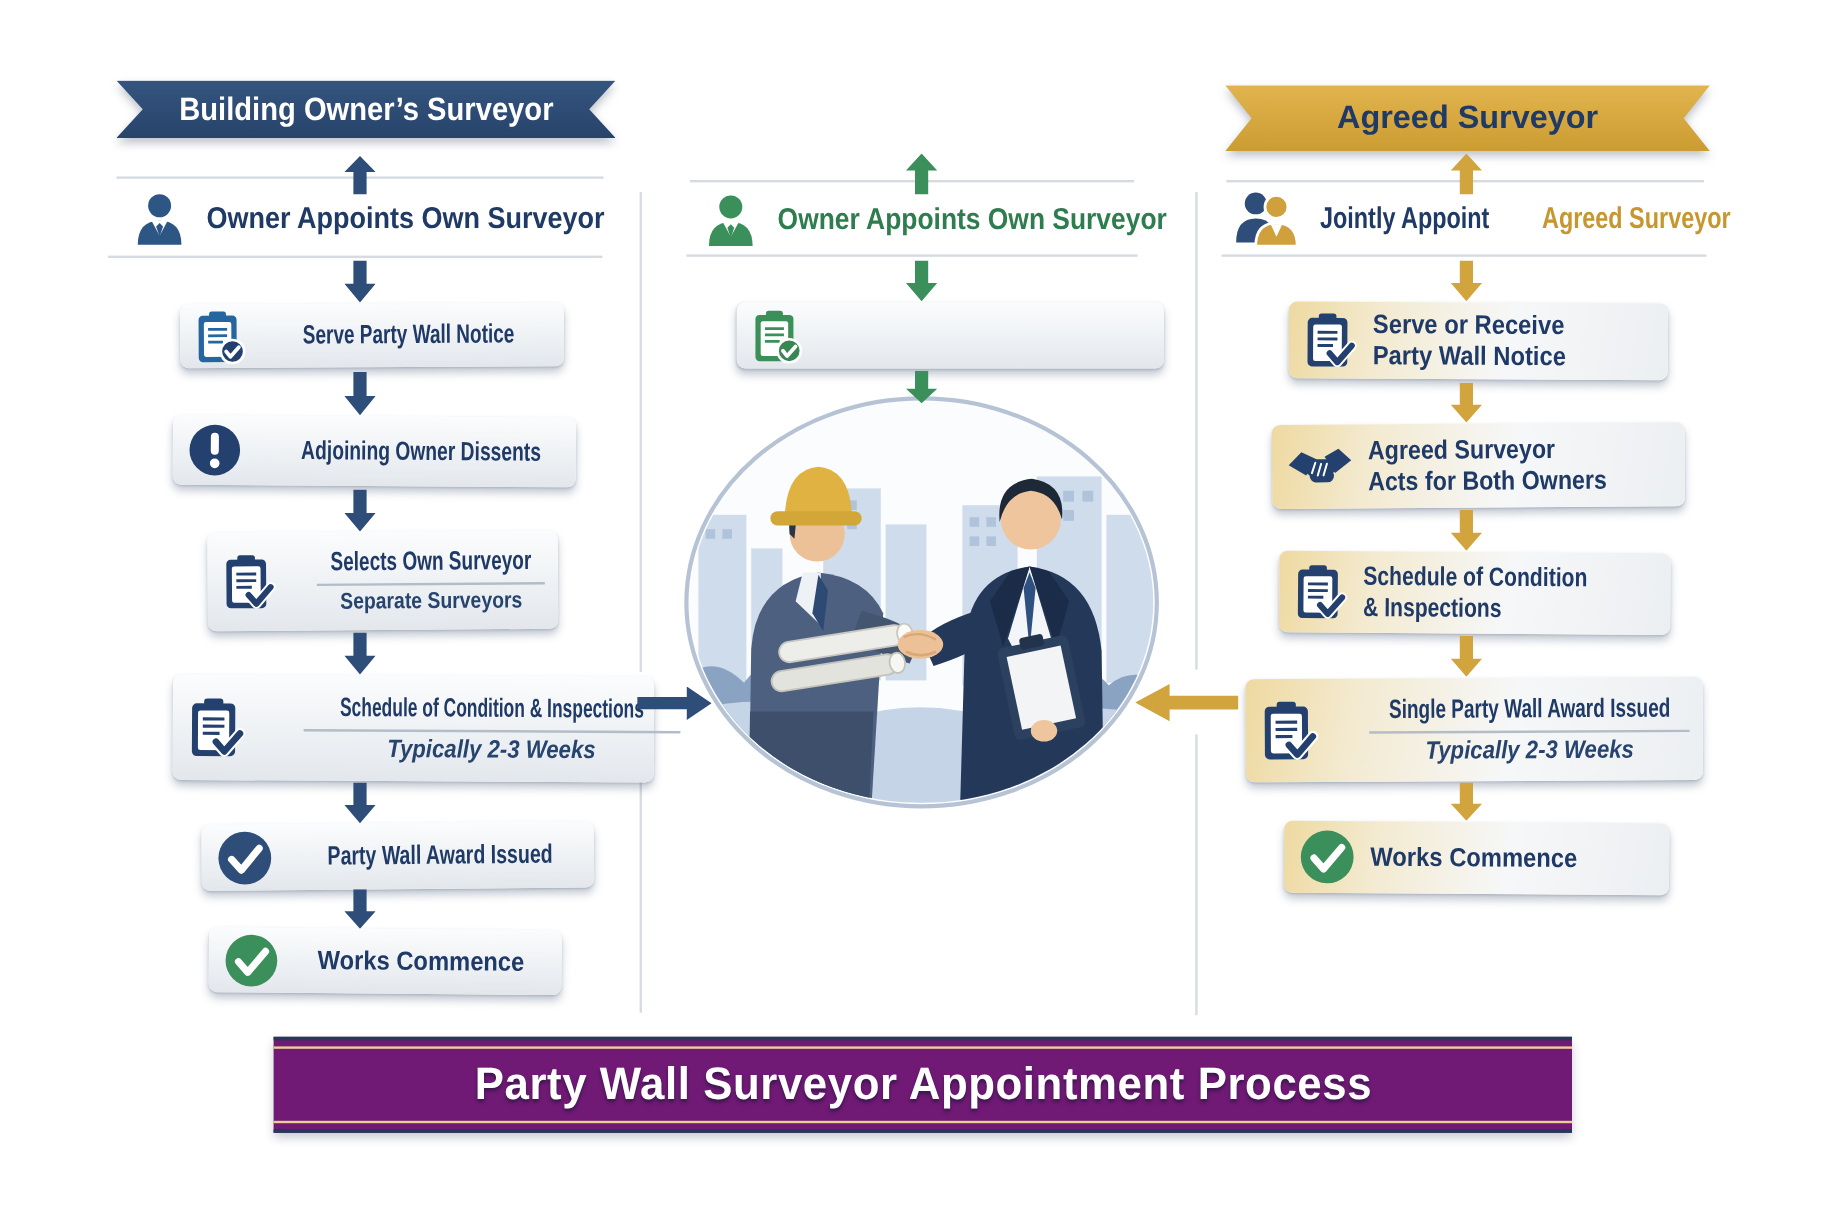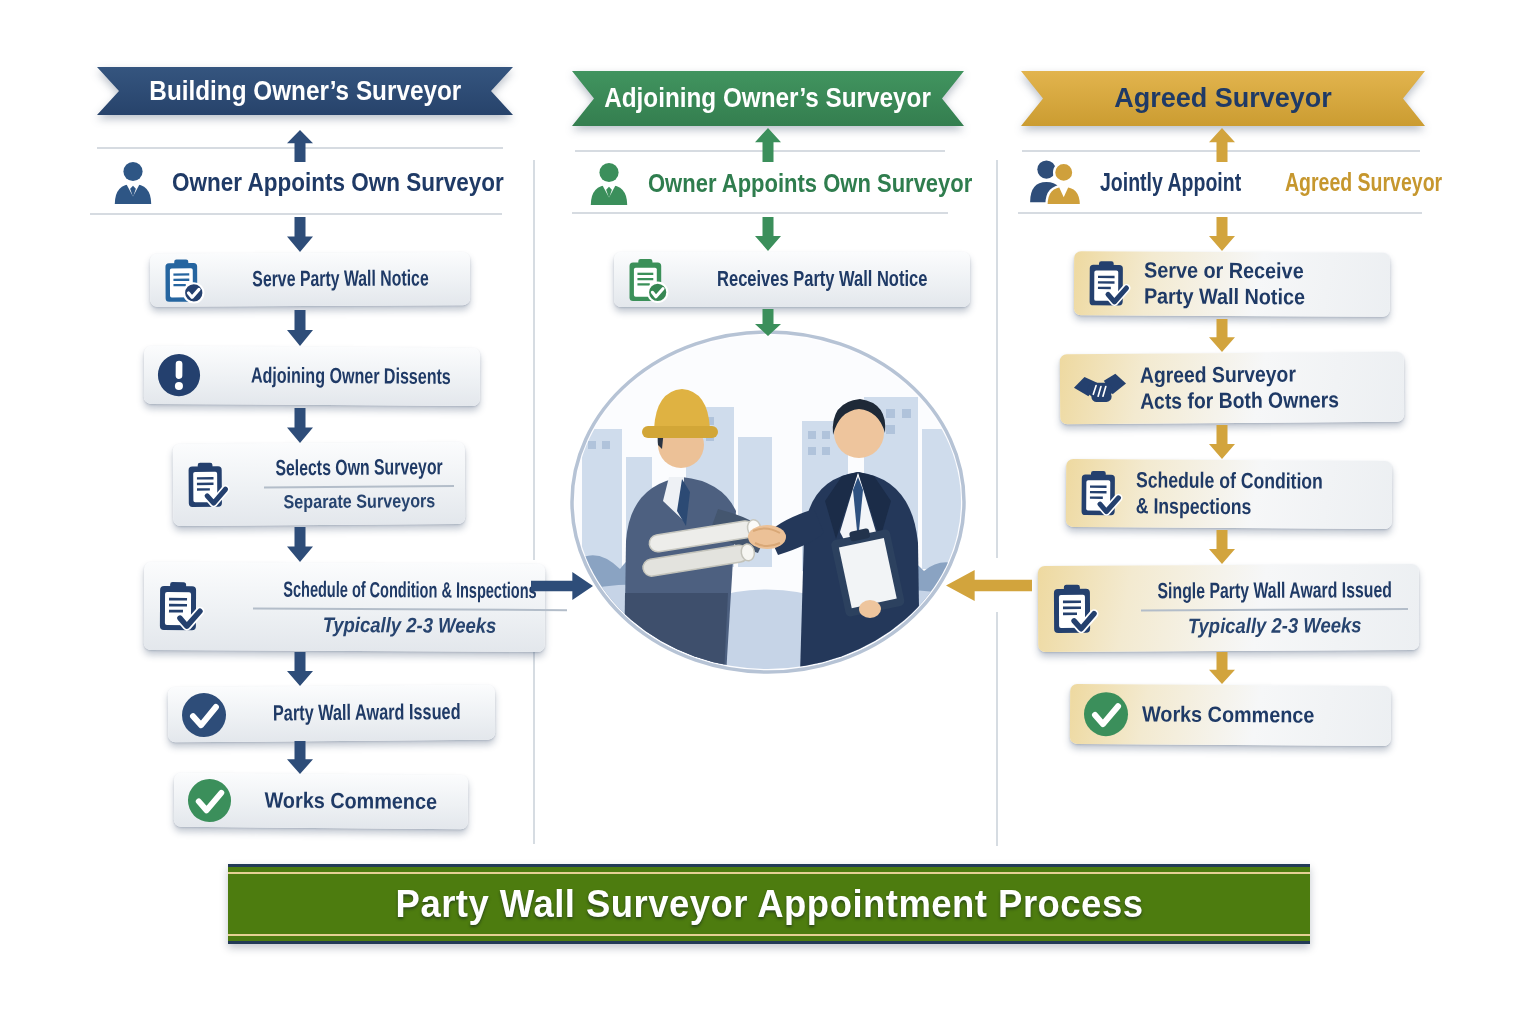--- a/index.html
+++ b/index.html
@@ -44,21 +44,21 @@
   .step .t{font-weight:bold;font-size:22px;color:#1f3a66;white-space:nowrap;display:inline-block;
            transform:scaleX(var(--sx,.85));transform-origin:center;line-height:1.2;}
   .step .st.left .t{transform-origin:left center;}
   .step .sub{font-weight:bold;font-size:19px;color:#27446f;white-space:nowrap;display:inline-block;
              transform:scaleX(var(--sx2,.9));transform-origin:center;}
   .step .sub.it{font-style:italic;}
   .step .sep{width:82%;border-top:2px solid #b3bdc9;margin:4px 0 3px 0;align-self:center;}
   .ic svg{display:block;}
 
   
-  .footer{position:absolute;background:#4d7c0f;border-top:3px solid #223a56;border-bottom:3px solid #223a56;
+  .footer{position:absolute;background:#701a75;border-top:3px solid #223a56;border-bottom:3px solid #223a56;
           box-shadow:0 4px 8px rgba(20,35,60,.25);}
   .footer .finner{position:absolute;left:0;right:0;top:5px;bottom:5px;
           border-top:2px solid #e6d194;border-bottom:2px solid #e6d194;
           display:flex;align-items:center;justify-content:center;}
   .footer .ftxt{color:#ffffff;font-weight:bold;font-size:38px;white-space:nowrap;display:inline-block;
           transform:scaleX(.96);text-shadow:0 2px 3px rgba(8,18,38,.5);letter-spacing:.5px;}
 
   .ill{position:absolute;z-index:1;}
 </style>
 </head>
@@ -67,25 +67,20 @@
 <div class="canvas">
 
   <div class="vline" style="left:533px;top:160px;height:400px"></div>
   <div class="vline" style="left:533px;top:612px;height:232px"></div>
   <div class="vline" style="left:996px;top:160px;height:398px"></div>
   <div class="vline" style="left:996px;top:612px;height:234px"></div>
 
   <div class="ribbon-wrap" style="left:97px;top:67px;width:416px;height:48px">
     <div class="ribbon rib-navy">
         <span class="rtxt">Building Owner’s Surveyor</span>
-      </div>
-  </div>
-  <div class="ribbon-wrap" style="left:572px;top:71px;width:392px;height:55px">
-    <div class="ribbon rib-green">
-        <span class="rtxt">Adjoining Owner’s Surveyor</span>
       </div>
   </div>
   <div class="ribbon-wrap" style="left:1021px;top:71px;width:404px;height:55px">
     <div class="ribbon rib-gold">
         <span class="rtxt">Agreed Surveyor</span>
       </div>
   </div>
 
   <div class="arrow c-navy" style="left:287px;top:130px;width:26px;height:32px">
     <svg viewBox="0 0 26 36" preserveAspectRatio="none">
@@ -302,23 +297,20 @@
         <rect x="14" y="2" width="16" height="9" rx="2.5" fill="var(--a)"></rect>
         <g stroke="var(--a)" stroke-width="2.6">
             <line x1="13" y1="19" x2="31" y2="19"></line>
             <line x1="13" y1="25" x2="31" y2="25"></line>
             <line x1="13" y1="31" x2="27" y2="31"></line>
           </g>
         <circle cx="36" cy="40" r="11" fill="var(--b)" stroke="#ffffff" stroke-width="2.4"></circle>
         <path d="M30 40 l4 5 l8 -9" stroke="#ffffff" stroke-width="3.6" fill="none" stroke-linecap="round" stroke-linejoin="round"></path>
       </svg>
     </span>
-    <div class="st">
-        <span class="t" style="--sx:.75">Receives Party Wall Notice</span>
-      </div>
   </div>
 
   <div class="arrow c-green" style="left:755px;top:309px;width:26px;height:27px">
     <svg viewBox="0 0 26 36" preserveAspectRatio="none">
         <path d="M7.5 0 H18.5 V20 H26 L13 36 L0 20 H7.5 Z" fill="currentColor"></path>
       </svg>
   </div>
 
   <div class="arrow c-navy" style="left:531px;top:572px;width:62px;height:28px">
     <svg viewBox="0 0 60 30" preserveAspectRatio="none">

